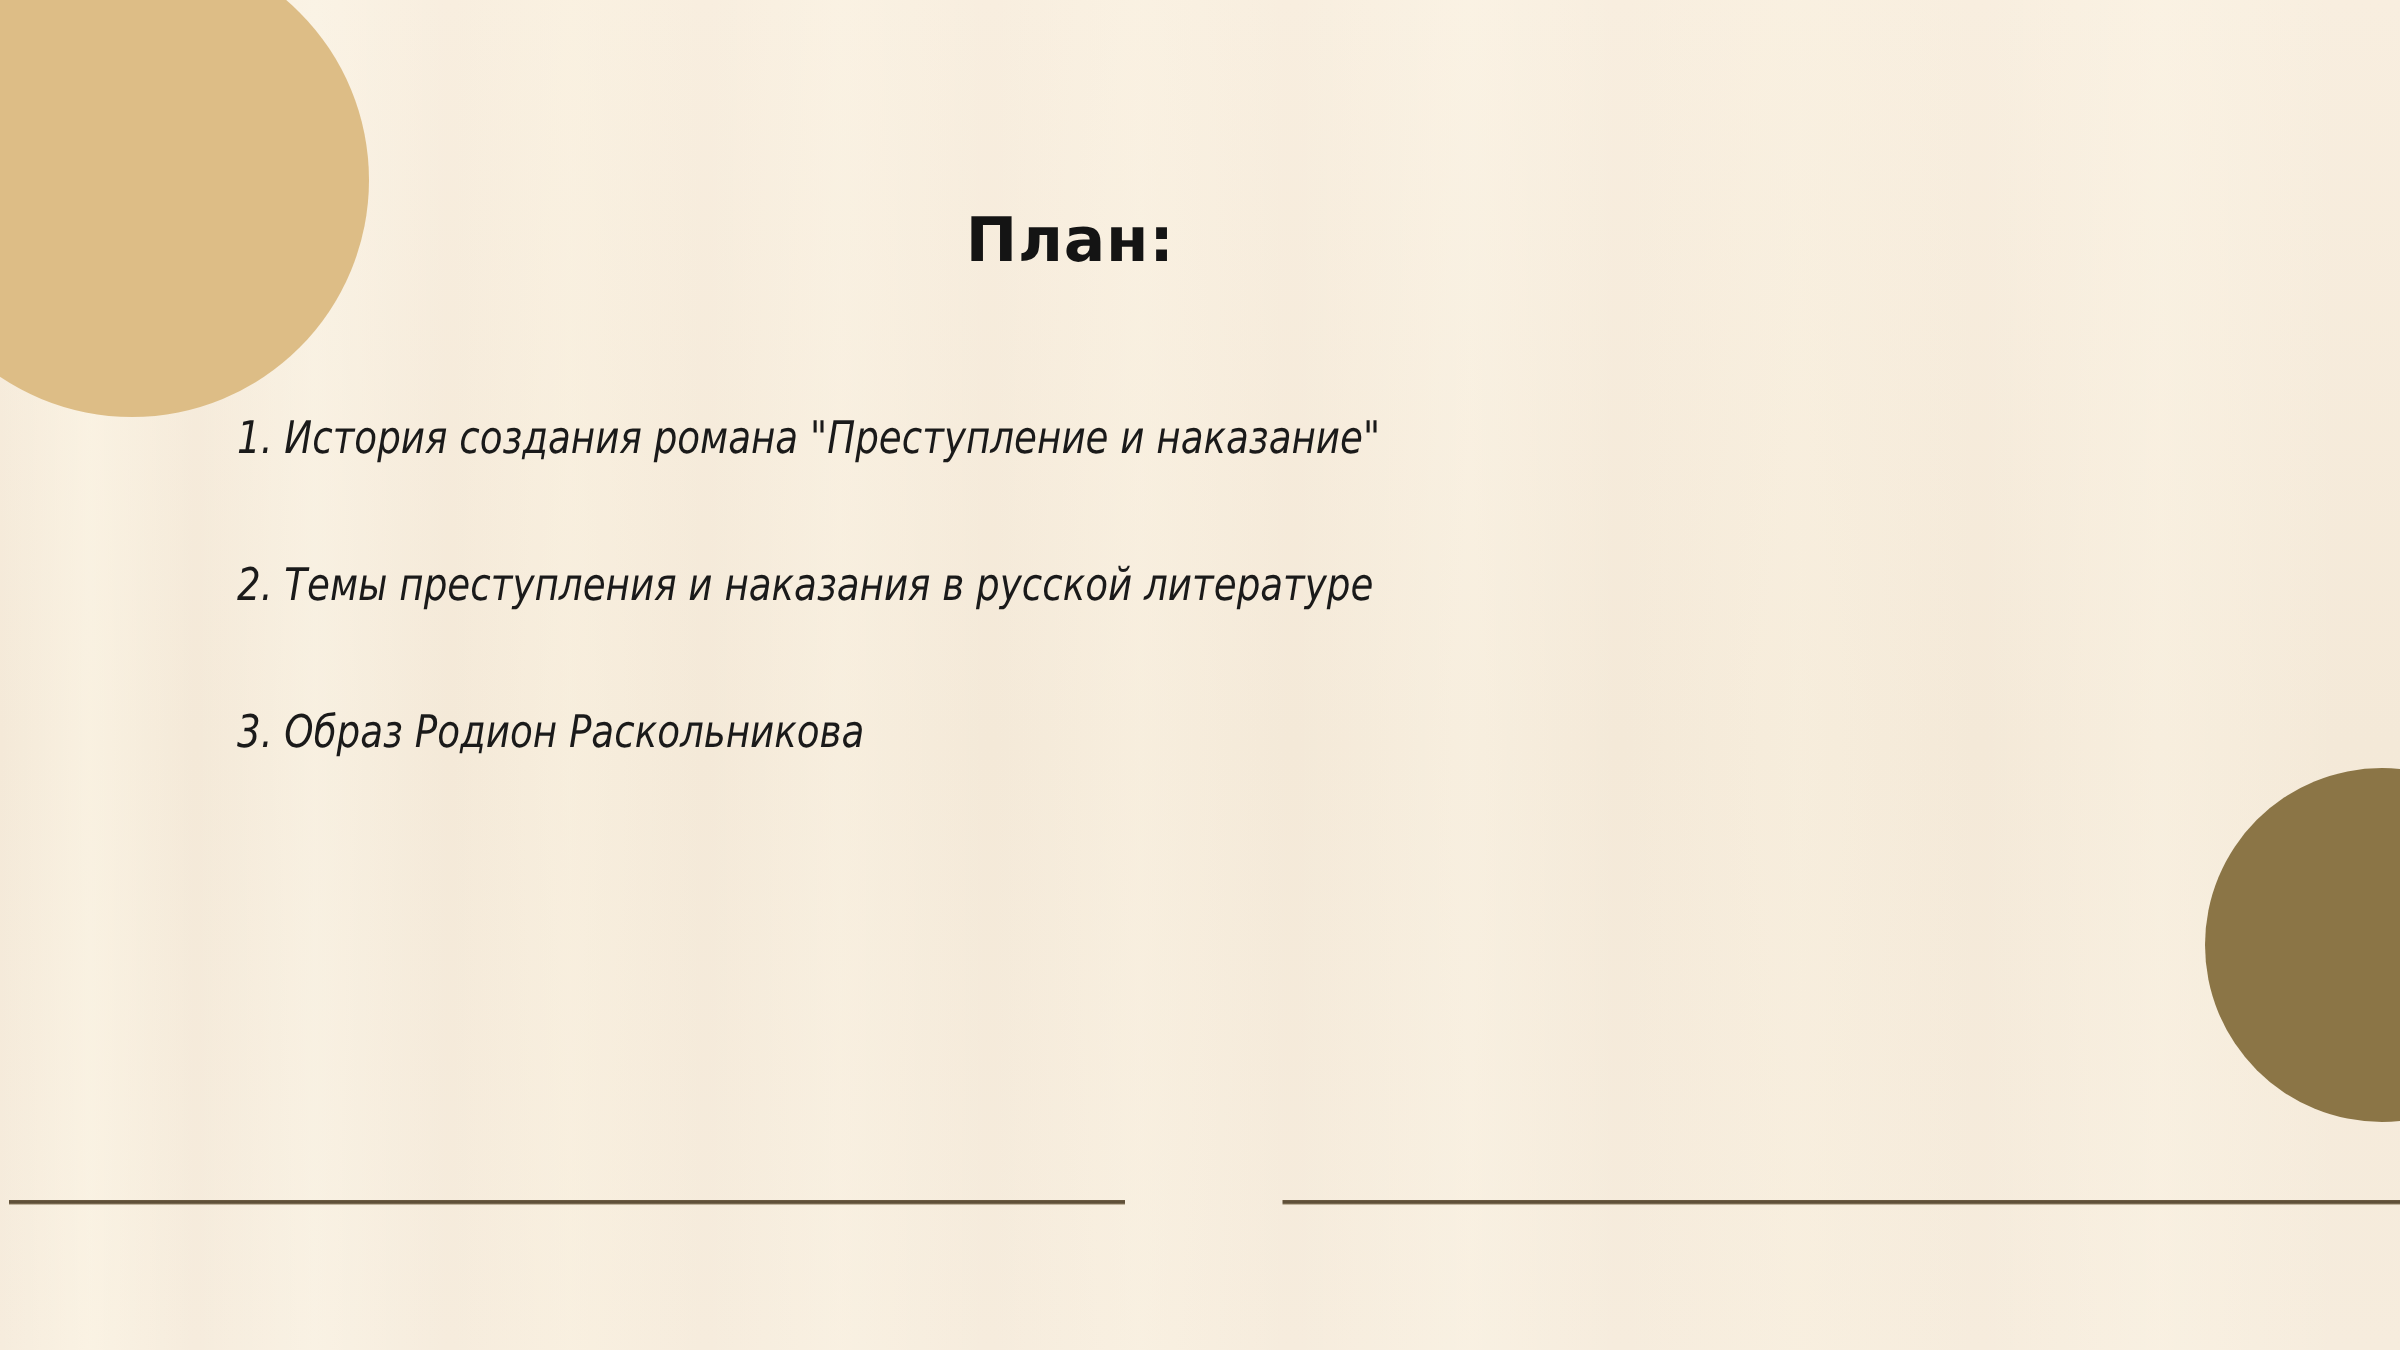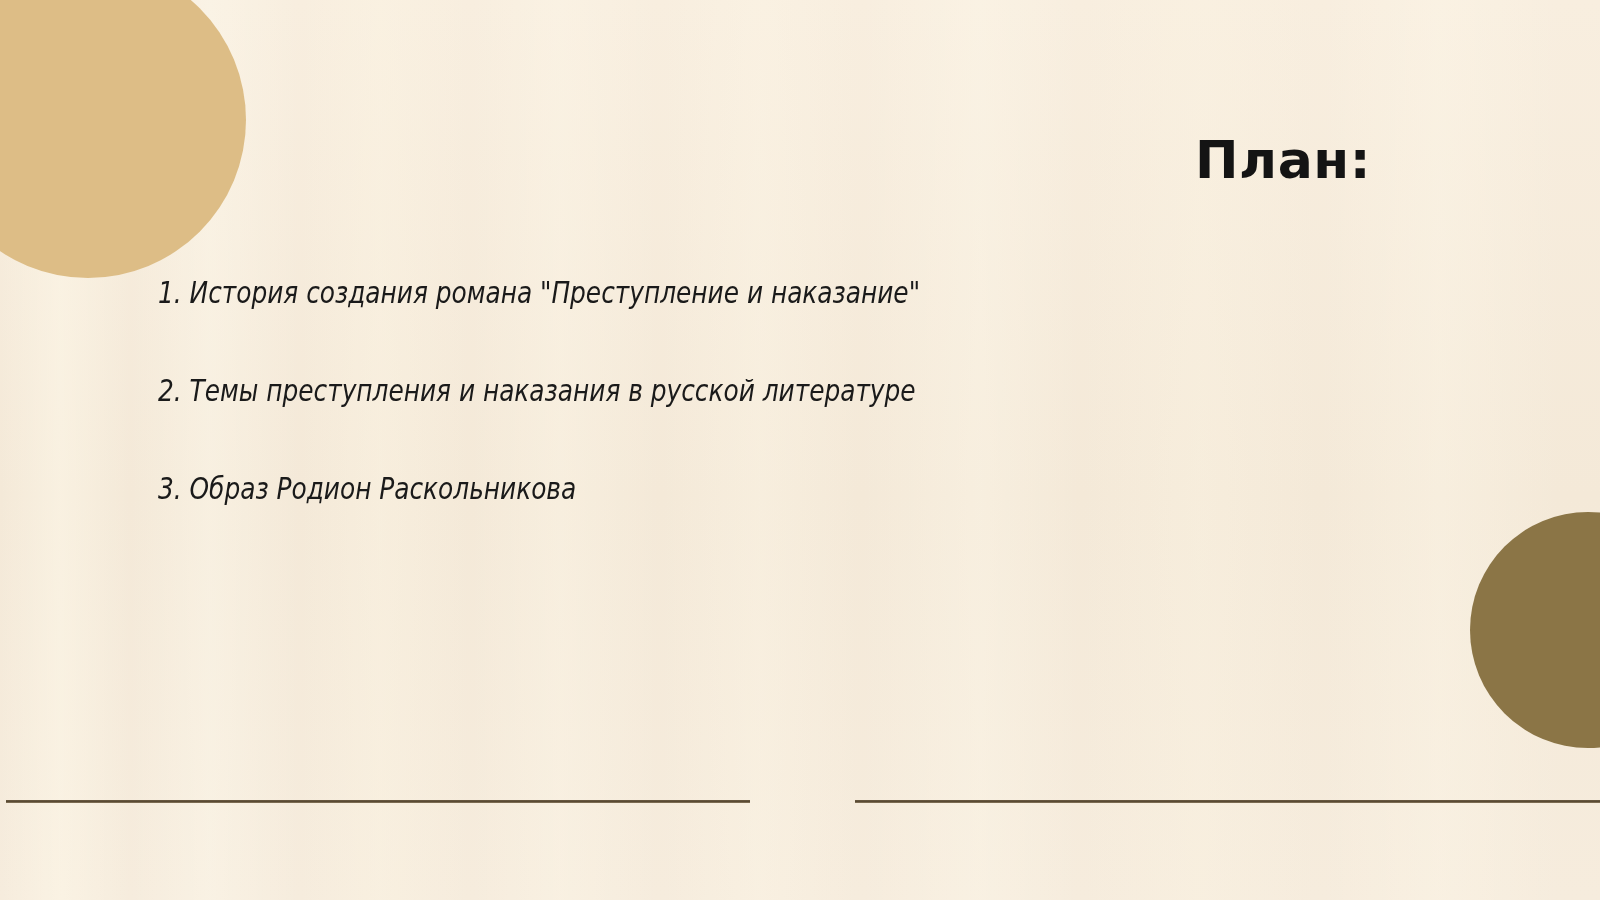--- a/index.html
+++ b/index.html
@@ -60,27 +60,28 @@
     width: 236px;
     height: 236px;
     background: #8b7546;
   }
 
   #slide-title {
     position: absolute;
     left: 0;
     top: 131px;
     width: 1371px;
-    text-align: right;
+    text-align: center;
     font-family: "DejaVu Sans", sans-serif;
     font-weight: bold;
-    font-size: 52px;
+    font-size: 41px;
     line-height: 58px;
     color: #141414;
     letter-spacing: 0.5px;
+    padding-left: 28px;
   }
 
   #plan-list {
     position: absolute;
     left: 158px;
     top: 273px;
     width: 1200px;
     margin: 0;
     padding: 0;
     list-style: none;

